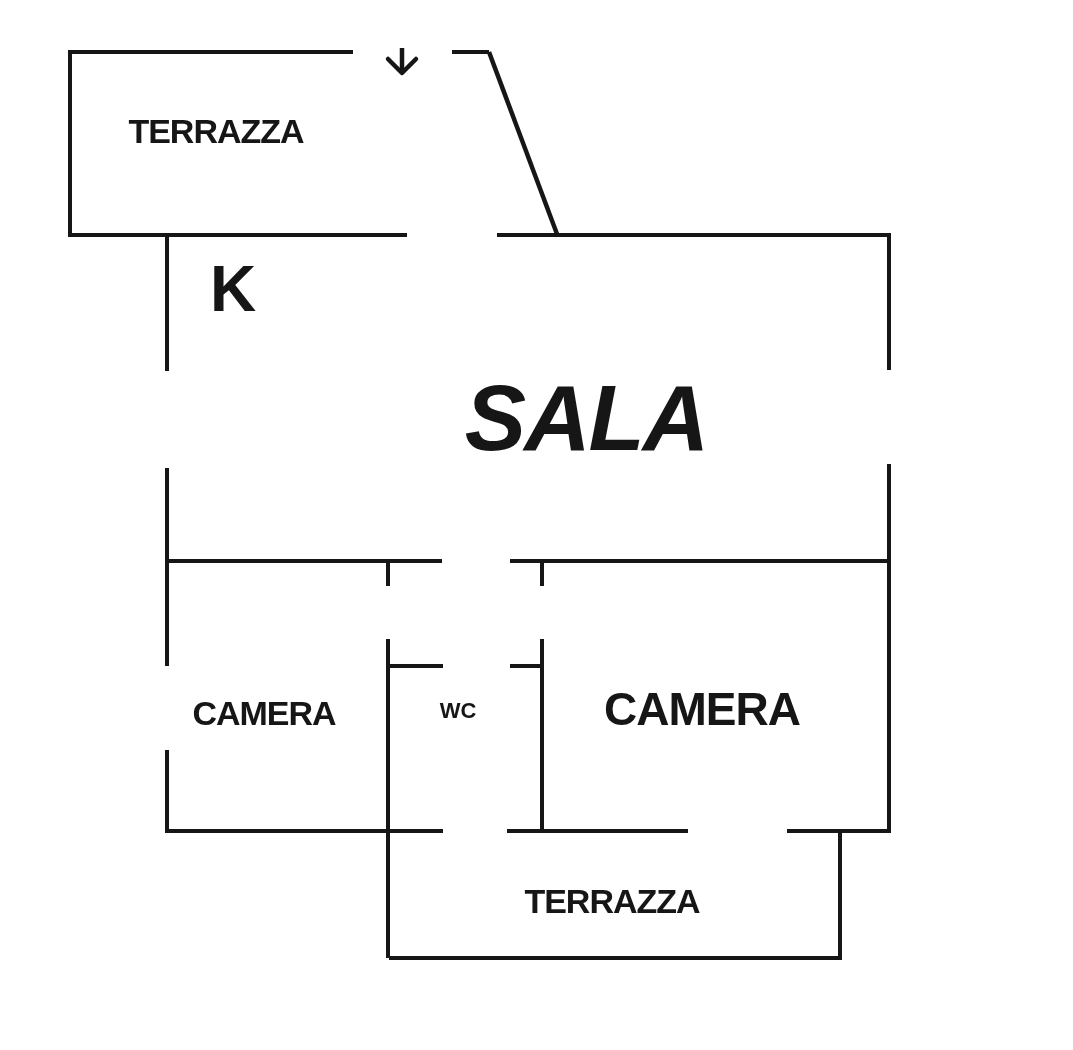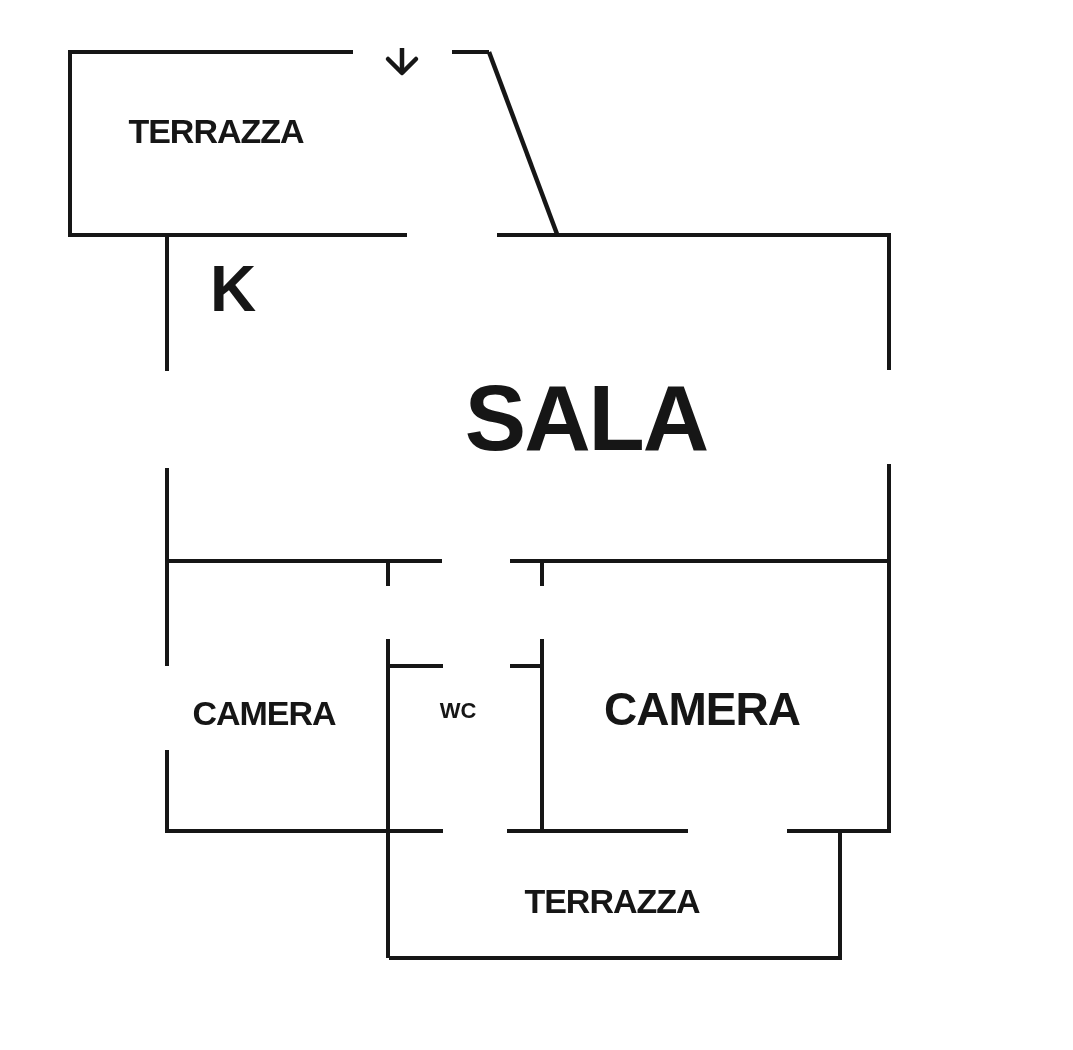--- a/index.html
+++ b/index.html
@@ -29,21 +29,21 @@
     position: absolute;
     transform: translate(-50%, -50%);
     font-weight: 700;
     color: #161616;
     white-space: nowrap;
     line-height: 1;
     user-select: none;
   }
   .lbl-terrace-top    { left: 216px; top: 83px;  font-size: 34px; letter-spacing: -1px; }
   .lbl-kitchen        { left: 233px; top: 241px; font-size: 64px; }
-  .lbl-living-room    { left: 586px; top: 370px; font-size: 92px; letter-spacing: -2px; }
+  .lbl-living-room    { left: 586px; top: 370px; font-size: 92px; letter-spacing: -2px; font-style: italic; }
   .lbl-bedroom-left   { left: 264px; top: 665px; font-size: 34px; letter-spacing: -1px; }
   .lbl-wc             { left: 458px; top: 663px; font-size: 22px; }
   .lbl-bedroom-right  { left: 702px; top: 661px; font-size: 46px; letter-spacing: -1px; }
   .lbl-terrace-bottom { left: 612px; top: 853px; font-size: 34px; letter-spacing: -1px; }
 </style>
 </head>
 <body>
 
 <div class="plan-stage">
 

